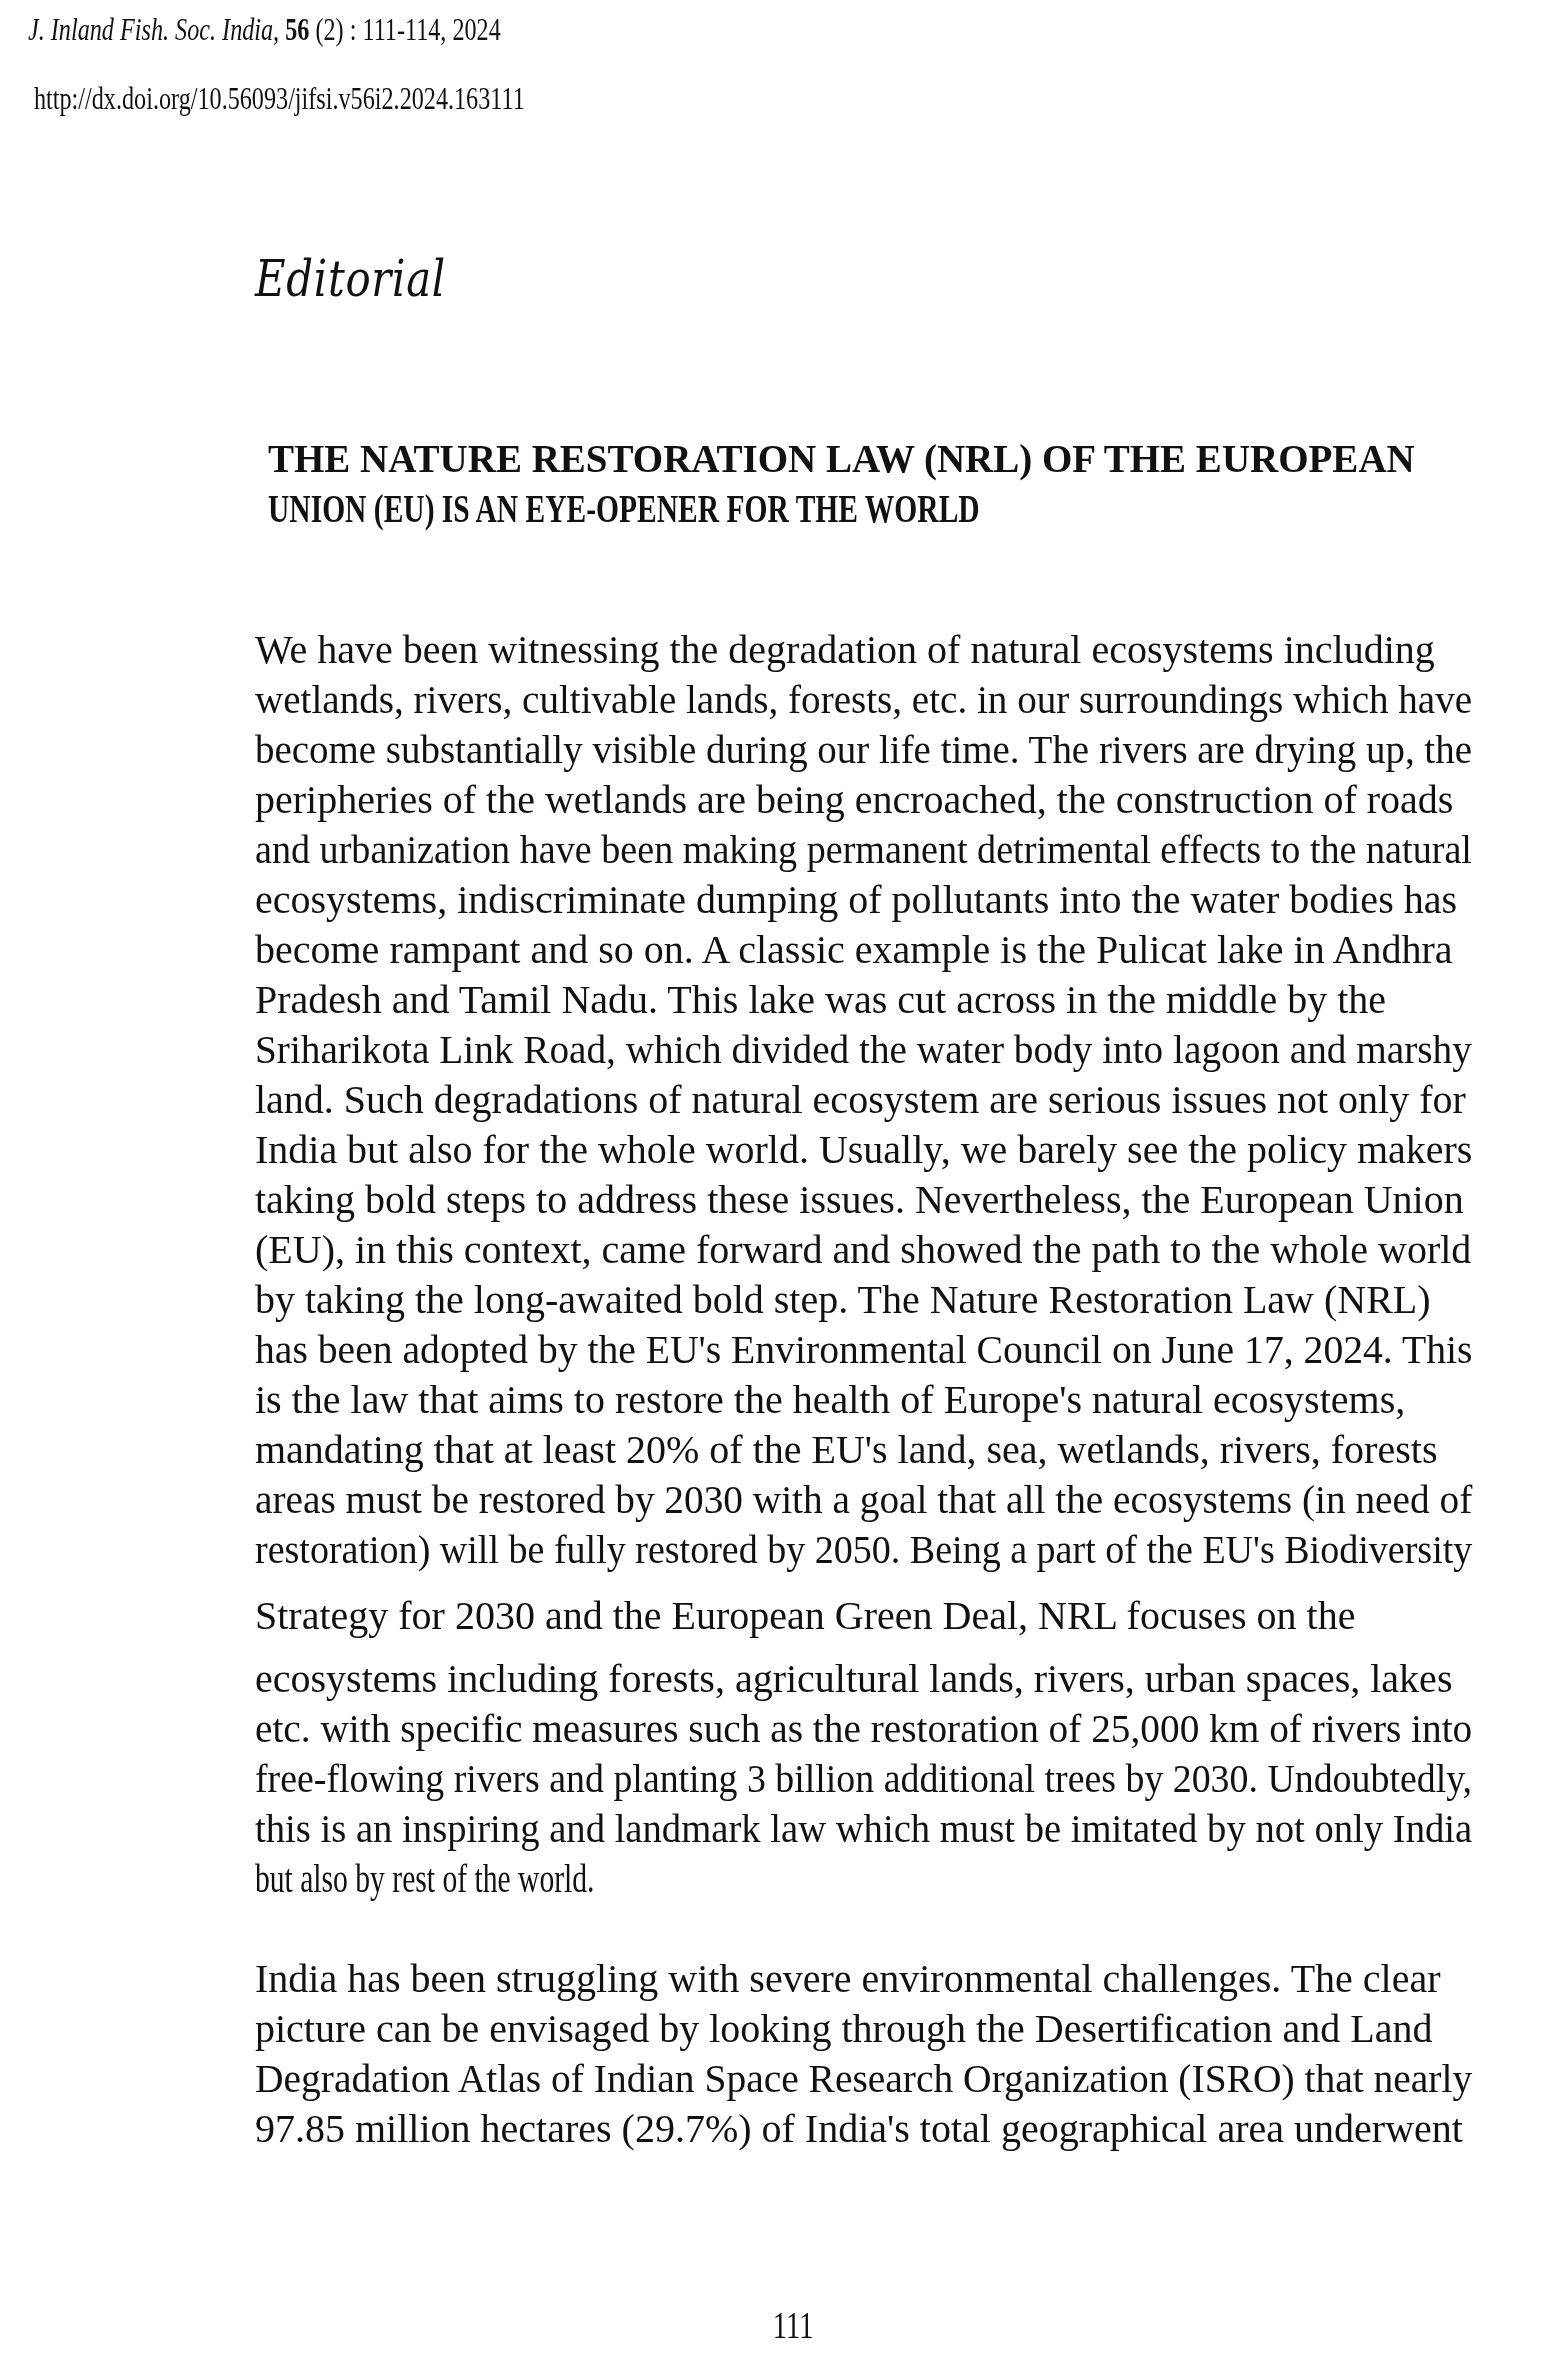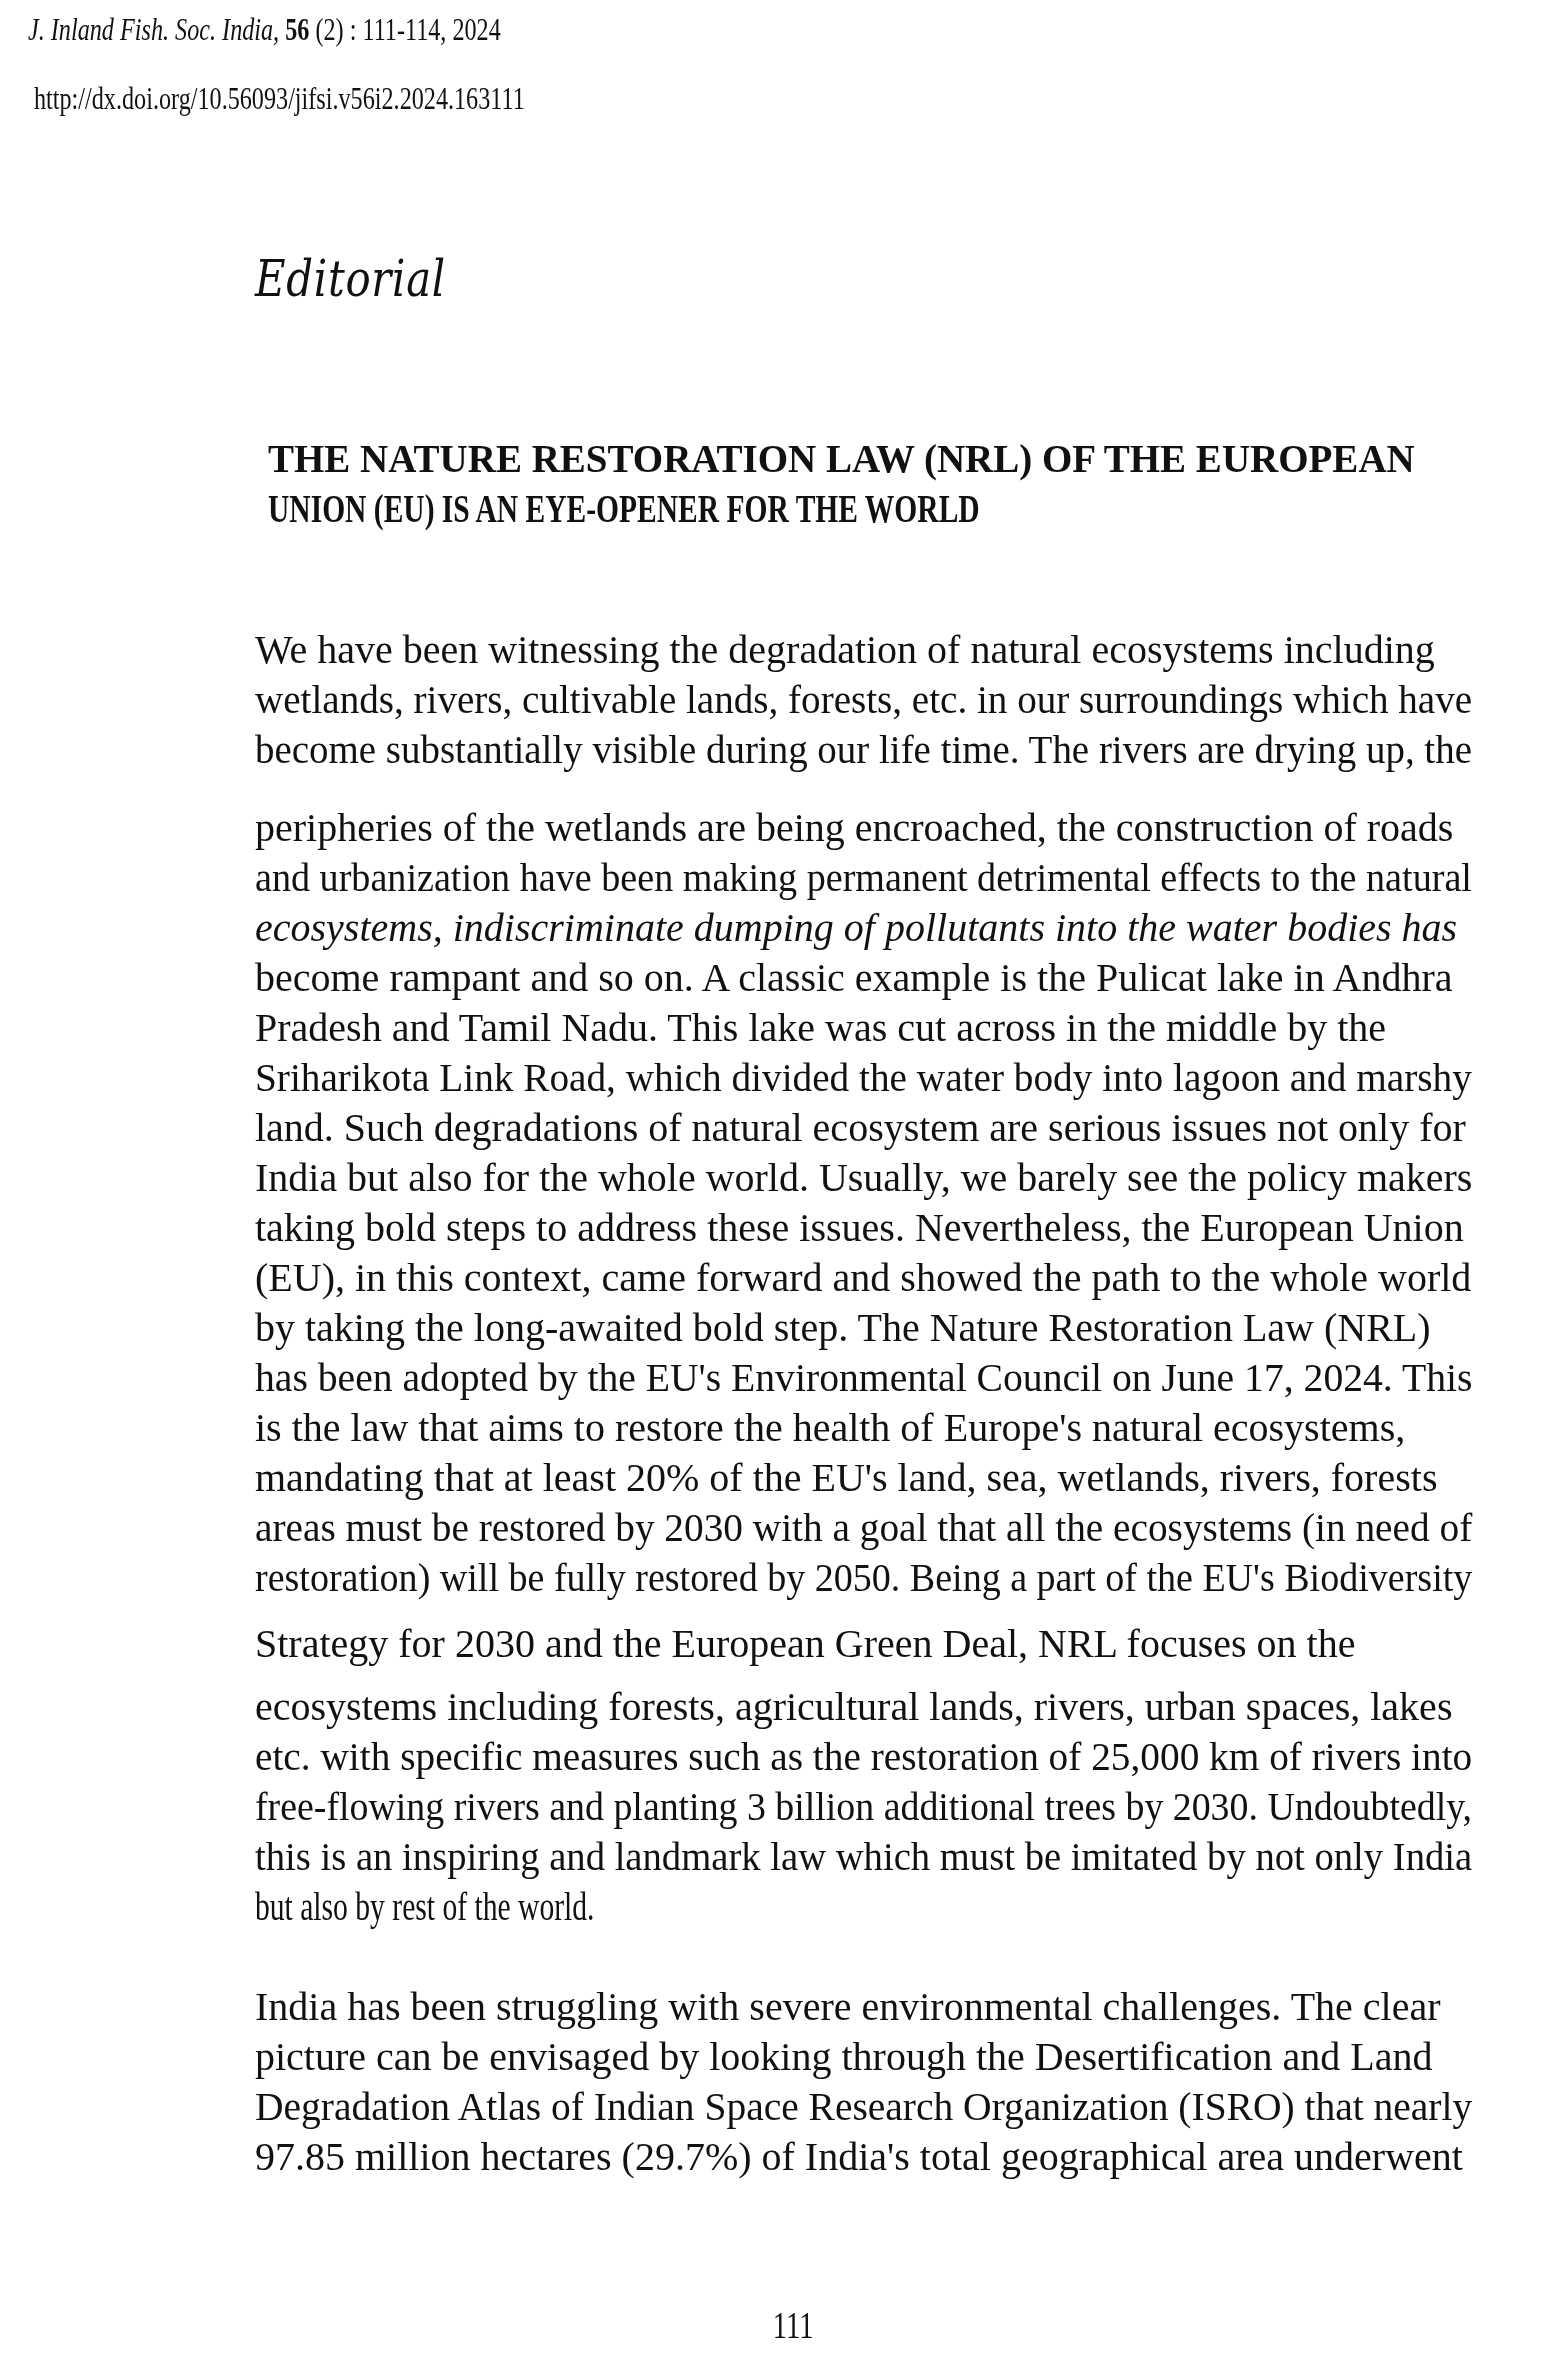--- a/index.html
+++ b/index.html
@@ -34,23 +34,23 @@
 <div class="title" id="title">
     <span class="line" style="transform: scaleX(1);">THE NATURE RESTORATION LAW (NRL) OF THE EUROPEAN</span>
     <span class="line" style="transform: scaleX(0.757);">UNION (EU) IS AN EYE-OPENER FOR THE WORLD</span>
   </div>
 
 <div class="body" id="body">
     <div class="para">
       <span class="line" style="transform: scaleX(1);">We have been witnessing the degradation of natural ecosystems including</span>
       <span class="line" style="transform: scaleX(0.9774);">wetlands, rivers, cultivable lands, forests, etc. in our surroundings which have</span>
       <span class="line" style="transform: scaleX(0.9735);">become substantially visible during our life time. The rivers are drying up, the</span>
-      <span class="line" style="transform: scaleX(1); margin-top: 28px;">peripheries of the wetlands are being encroached, the construction of roads</span>
+      <span class="line" style="transform: scaleX(1);">peripheries of the wetlands are being encroached, the construction of roads</span>
       <span class="line" style="transform: scaleX(0.9533);">and urbanization have been making permanent detrimental effects to the natural</span>
-      <span class="line" style="transform: scaleX(1); font-style: italic;">ecosystems, indiscriminate dumping of pollutants into the water bodies has</span>
+      <span class="line" style="transform: scaleX(1);">ecosystems, indiscriminate dumping of pollutants into the water bodies has</span>
       <span class="line" style="transform: scaleX(1);">become rampant and so on. A classic example is the Pulicat lake in Andhra</span>
       <span class="line" style="transform: scaleX(1);">Pradesh and Tamil Nadu. This lake was cut across in the middle by the</span>
       <span class="line" style="transform: scaleX(0.9815);">Sriharikota Link Road, which divided the water body into lagoon and marshy</span>
       <span class="line" style="transform: scaleX(1);">land. Such degradations of natural ecosystem are serious issues not only for</span>
       <span class="line" style="transform: scaleX(0.9993);">India but also for the whole world. Usually, we barely see the policy makers</span>
       <span class="line" style="transform: scaleX(1);">taking bold steps to address these issues. Nevertheless, the European Union</span>
       <span class="line" style="transform: scaleX(1);">(EU), in this context, came forward and showed the path to the whole world</span>
       <span class="line" style="transform: scaleX(1);">by taking the long-awaited bold step. The Nature Restoration Law (NRL)</span>
       <span class="line" style="transform: scaleX(0.991);">has been adopted by the EU's Environmental Council on June 17, 2024. This</span>
       <span class="line" style="transform: scaleX(1);">is the law that aims to restore the health of Europe's natural ecosystems,</span>

